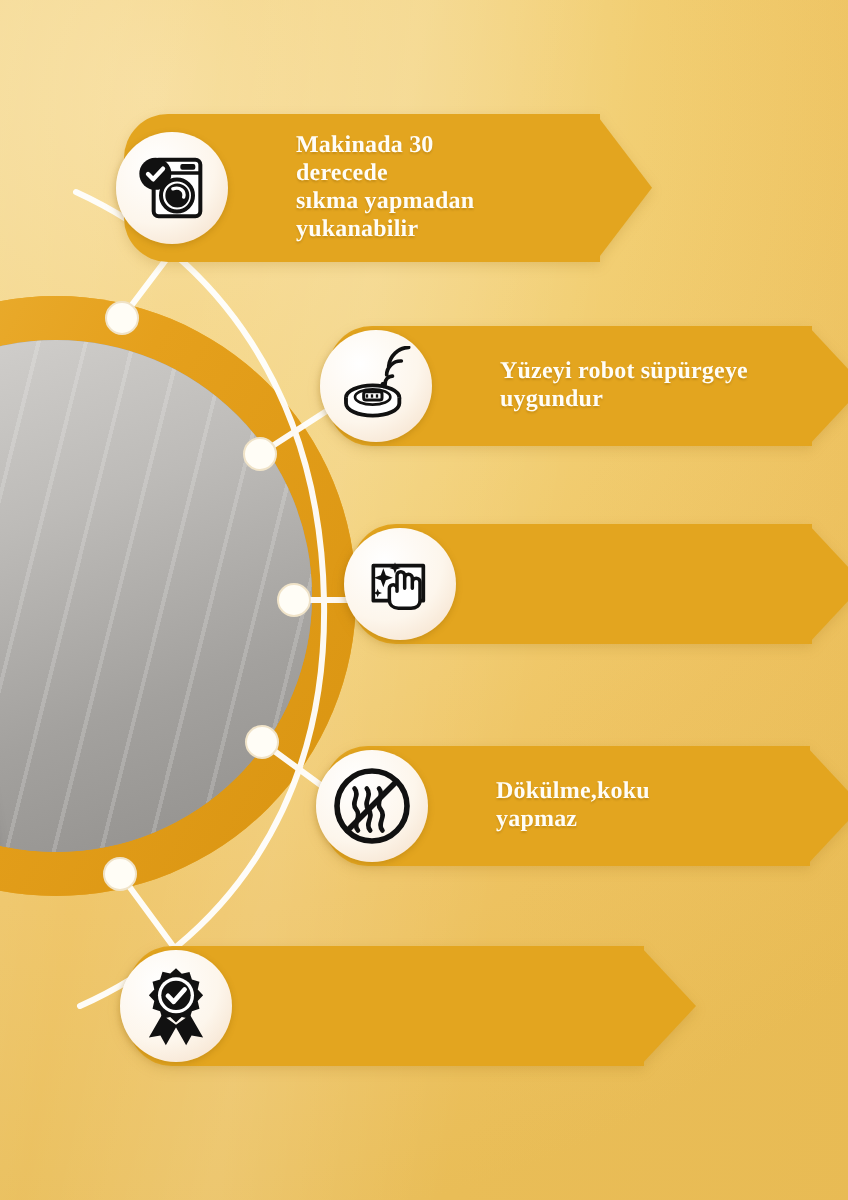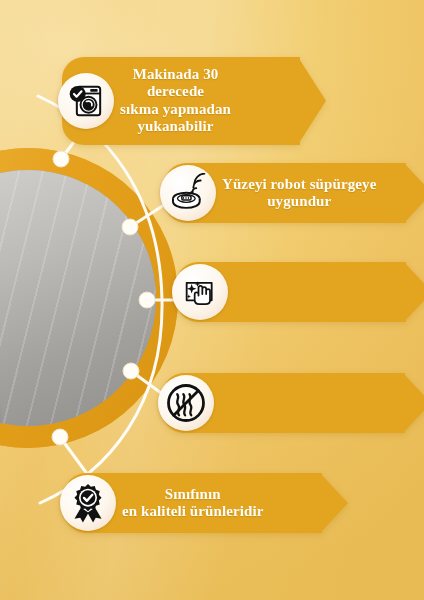--- a/index.html
+++ b/index.html
@@ -88,24 +88,25 @@
     padding:7px 0 7px 52px;
     min-height:46px;
   }
   .plate .tip{
     position:absolute;right:-26px;top:0;height:100%;width:28px;
     background:#e3a51f;
     clip-path:polygon(0 0, 0 100%, 100% 50%);
   }
   .plate .txt{
     color:#fffdf7;font-weight:700;line-height:1.16;
-    font-size:15px;letter-spacing:.1px;
-    text-align:center;padding:2px 14px 2px 6px;
+    font-size:12px;letter-spacing:.1px;
+    padding:2px 14px 2px 6px;
     text-shadow:0 1px 1px rgba(120,80,5,.25);
     white-space:pre-line;
+    margin-left:28px;
   }
   .ico{
     position:absolute;left:-4px;top:50%;transform:translateY(-50%);
     width:56px;height:56px;border-radius:50%;
     background:radial-gradient(circle at 36% 30%, #ffffff 0%, #fdf6ec 55%, #f3dcc4 100%);
     display:flex;align-items:center;justify-content:center;
     box-shadow:0 1px 3px rgba(140,95,10,.30);
   }
   .ico svg{display:block;}
 
@@ -223,39 +224,39 @@
                  v-6 c0 -1.3 1 -2.3 2.3 -2.3 c1.3 0 2.3 1 2.3 2.3 v6
                  v-3.7 c0 -1.3 1 -2.3 2.3 -2.3 c1.3 0 2.3 1 2.3 2.3 v11.3
                  c0 2.8 -2.4 4.4 -5.4 4.4 z" fill="#fff" stroke="#111" stroke-width="2.1" stroke-linejoin="round"></path>
       </svg>
     </span>
   </div>
 
   <div class="badge" id="badge-odor">
     <div class="plate">
       <span class="tip"></span>
+      <span class="txt">Dökülme,koku
+yapmaz</span>
     </div>
     <span class="ico">
       <svg width="42" height="42" viewBox="0 0 48 48">
         <g fill="none" stroke="#111" stroke-width="2.6" stroke-linecap="round">
           <path d="M16 38 c-3.6 -4.4 2.6 -7.6 -1 -12 c-3.6 -4.4 2.6 -7.6 -1 -12"></path>
           <path d="M23 38 c-3.6 -4.4 2.6 -7.6 -1 -12 c-3.6 -4.4 2.6 -7.6 -1 -12"></path>
           <path d="M30 38 c-3.6 -4.4 2.6 -7.6 -1 -12 c-3.6 -4.4 2.6 -7.6 -1 -12"></path>
         </g>
         <circle cx="24" cy="24" r="20" fill="none" stroke="#111" stroke-width="3.2"></circle>
         <line x1="10" y1="38" x2="38" y2="10" stroke="#111" stroke-width="3.2" stroke-linecap="round"></line>
       </svg>
     </span>
   </div>
 
   <div class="badge" id="badge-quality">
     <div class="plate">
       <span class="tip"></span>
-      <span class="txt">Sınıfının
-en kaliteli ürünleridir</span>
     </div>
     <span class="ico">
       <svg width="42" height="42" viewBox="0 0 48 48">
         <path d="M16 29 l-7.5 13 l6.6 -1.2 l3.1 5.6 l6.4 -11.2 z" fill="#111"></path>
         <path d="M32 29 l7.5 13 l-6.6 -1.2 l-3.1 5.6 l-6.4 -11.2 z" fill="#111"></path>
         <path d="M24 2.4 l3.3 3.1 l4.4 -1 l1.4 4.3 l4.3 1.4 l-1 4.4 l3.1 3.3 l-3.1 3.3 l1 4.4 l-4.3 1.4
                  l-1.4 4.3 l-4.4 -1 l-3.3 3.1 l-3.3 -3.1 l-4.4 1 l-1.4 -4.3 l-4.3 -1.4 l1 -4.4 l-3.1 -3.3
                  l3.1 -3.3 l-1 -4.4 l4.3 -1.4 l1.4 -4.3 l4.4 1 z" fill="#111"></path>
         <circle cx="24" cy="17.9" r="10.3" fill="#fff"></circle>
         <circle cx="24" cy="17.9" r="8.4" fill="#111"></circle>

